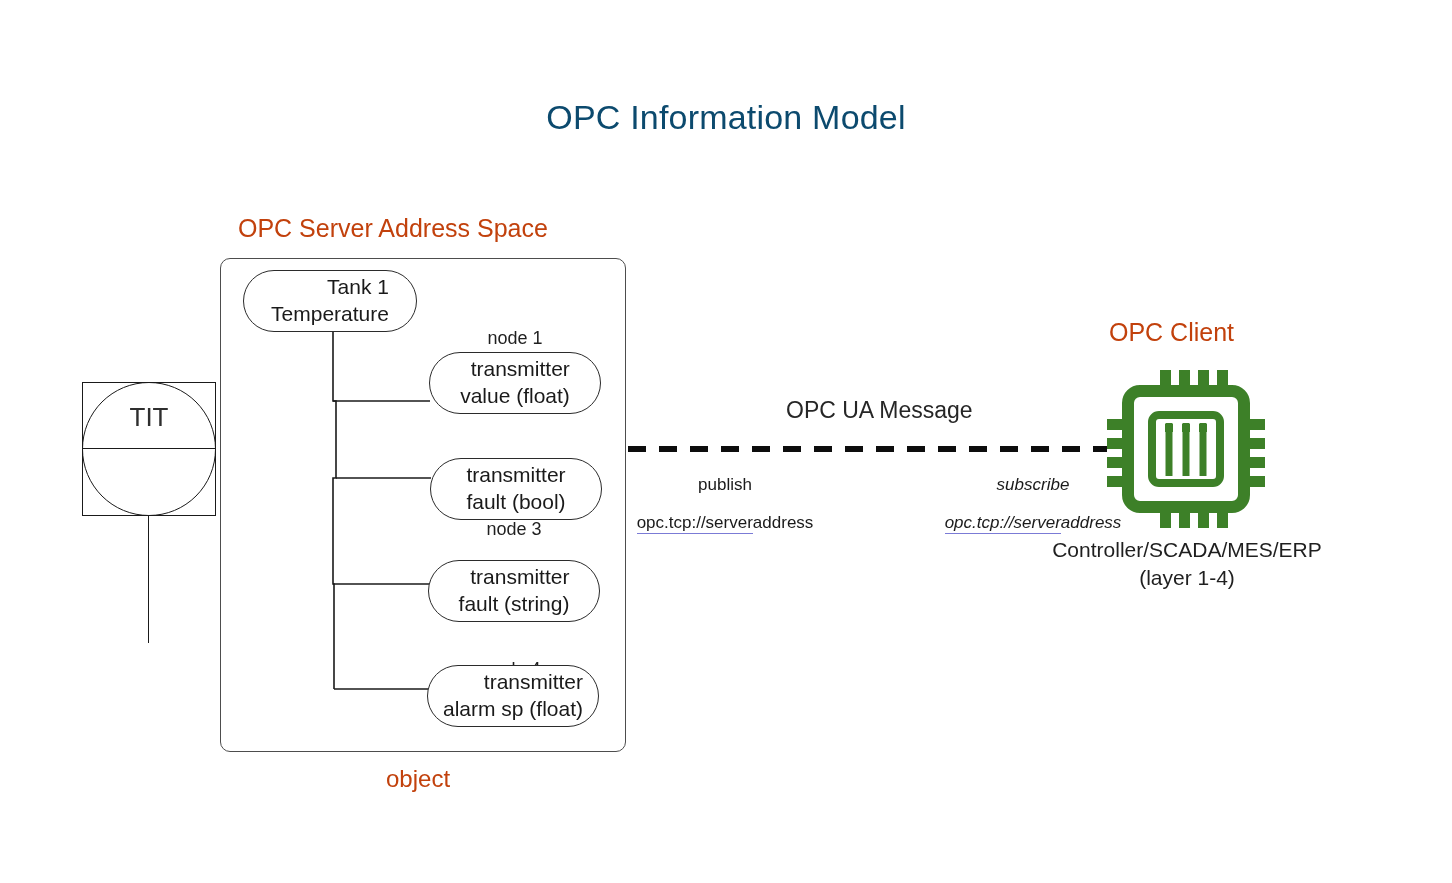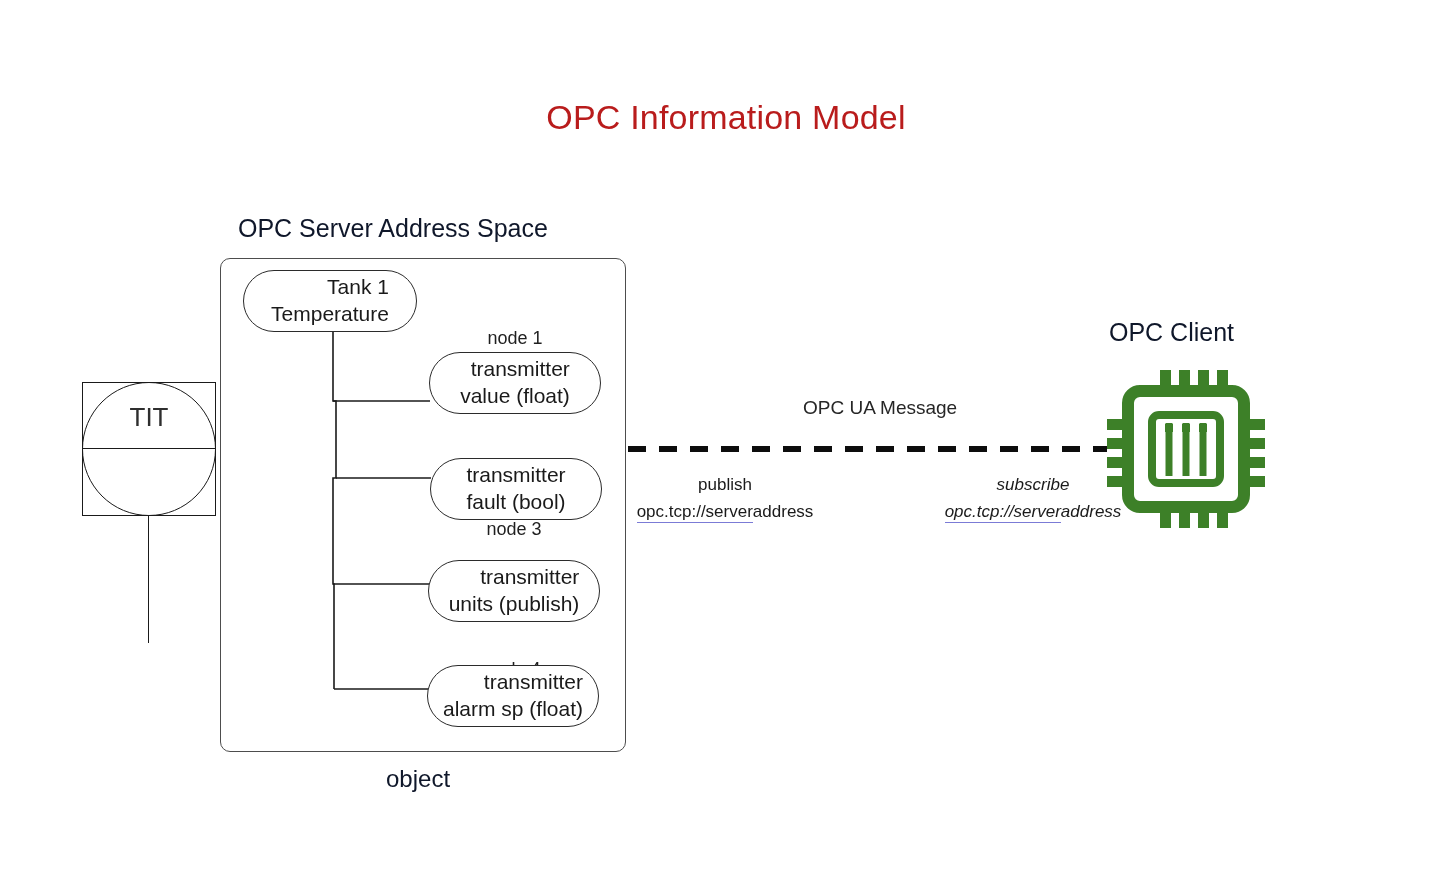--- a/index.html
+++ b/index.html
@@ -19,59 +19,58 @@
     background: #ffffff;
     overflow: hidden;
   }
   .abs { position: absolute; }
 
   
   .diagram-title {
     left: 0; top: 98px; width: 1452px;
     text-align: center;
     font-size: 34px;
-    color: #b91c1c;
+    color: #0c4a6e;
     letter-spacing: 0.2px;
     white-space: nowrap;
   }
   .section-label {
     font-size: 25px;
-    color: #0f172a;
+    color: #c2410c;
     white-space: nowrap;
   }
   .label-server-space { left: 238px; top: 214px; }
   .label-opc-client   { left: 1109px; top: 318px; }
   .label-object       { left: 386px; top: 765px; font-size: 24px; }
 
   .label-opcua-msg {
     left: 786px; top: 397px;
-    font-size: 19px; color: #262626;
-    white-space: nowrap;
-    margin-left: 17px;
+    font-size: 23px; color: #262626;
+    white-space: nowrap;
   }
 
   .client-sub {
     left: 1035px; top: 536px;
     width: 304px;
     text-align: center;
     font-size: 21px;
     line-height: 1.32;
     color: #1f1f1f;
   }
 
   
   .psblock {
     font-size: 17px;
     color: #1a1a1a;
     text-align: center;
     line-height: 1.25;
     white-space: nowrap;
   }
   .psblock .ps-title { display: block; }
-  .psblock .ps-uri   { display: block; margin-top: 6px; }
+  .psblock .ps-uri   { display: block; margin-top: 17px; }
   .ps-uri .uri-link {
     border-bottom: 1.5px solid #7b7bd6;
     padding-bottom: 1px;
   }
   .ps-publish   { left: 634px; top: 474px; width: 182px; }
   .ps-subscribe { left: 942px; top: 474px; width: 182px; font-style: italic; }
 
   
   .server-box {
     left: 220px; top: 258px;
@@ -201,21 +200,21 @@
     <div>
       <span>transmitter</span><br>
       <span>fault (bool)</span>
     </div>
   </div>
 
   <div class="abs node-tag tag-n3">node 3</div>
   <div class="abs bubble bubble-n3">
     <div>
       <span>transmitter</span><br>
-      <span>units (publish)</span>
+      <span>fault (string)</span>
     </div>
   </div>
 
   <div class="abs node-tag tag-n4">node 4</div>
   <div class="abs bubble bubble-n4">
     <div>
       <span>transmitter</span><br>
       <span>alarm sp (float)</span>
     </div>
   </div>
@@ -282,14 +281,18 @@
       <line x1="100" y1="57" x2="100" y2="110"></line>
     </g>
 
     <g fill="#3d8028">
       <rect x="62" y="58" width="8" height="8"></rect>
       <rect x="79" y="58" width="8" height="8"></rect>
       <rect x="96" y="58" width="8" height="8"></rect>
     </g>
   </svg>
 
+  <div class="abs client-sub">
+    <span>Controller/SCADA/MES/ERP</span><br>
+    <span>(layer 1-4)</span>
+  </div>
 
 </div>
 
 </body></html>

